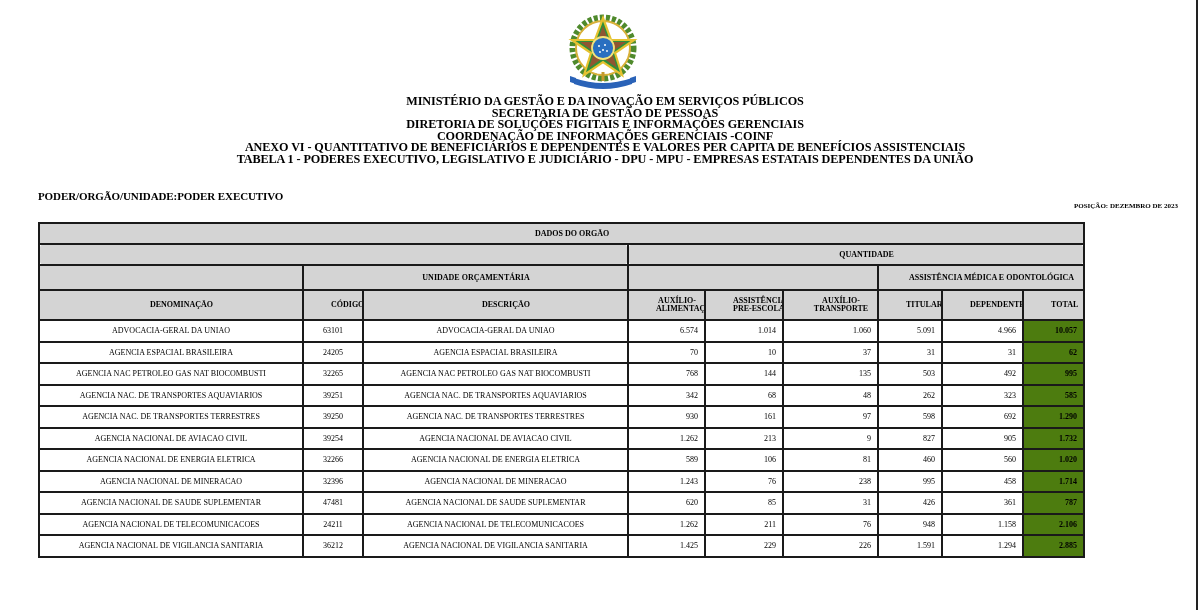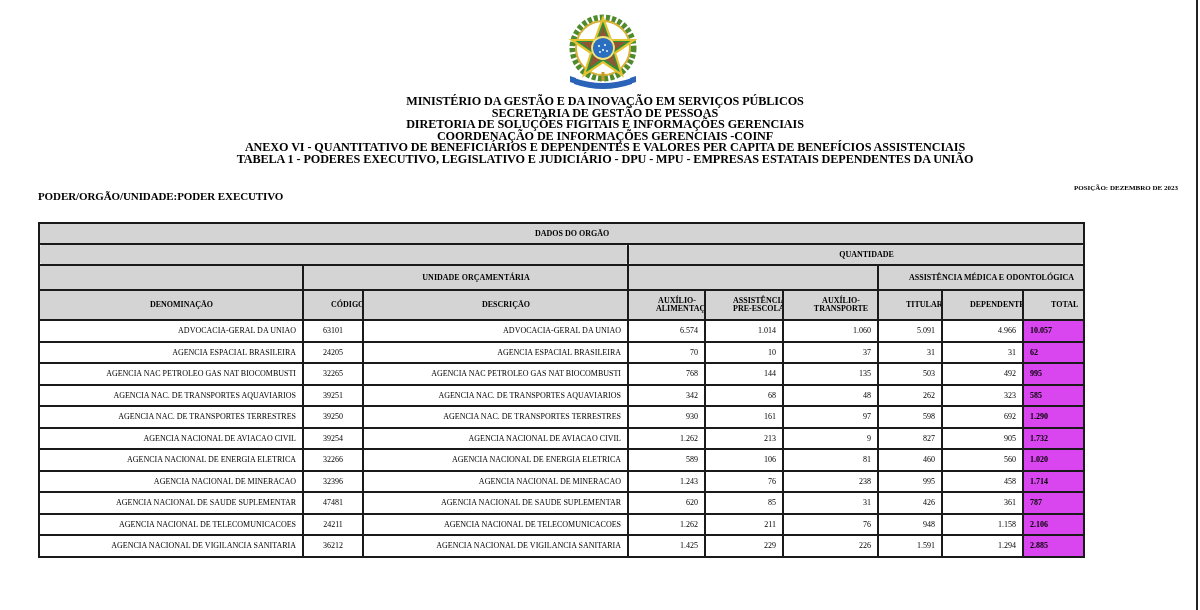--- a/index.html
+++ b/index.html
@@ -11,43 +11,43 @@
     }
     .right-edge { position: absolute; left: 1196px; top: 0; width: 2px; height: 610px; background: #222; }
     .emblem { position: absolute; left: 568px; top: 12px; width: 70px; height: 78px; }
     .titles {
       position: absolute; left: 0; top: 96px; width: 1210px;
       text-align: center; font-weight: bold; font-size: 12.2px; line-height: 11.6px;
       letter-spacing: -0.1px;
     }
     .titles div { white-space: nowrap; }
     .poder { position: absolute; left: 38px; top: 190px; font-size: 11px; font-weight: bold; letter-spacing: -0.1px; }
-    .posicao { position: absolute; left: 1020px; top: 184px; width: 158px; text-align: right; font-size: 7px; font-weight: bold; }
+    .posicao { position: absolute; left: 1020px; top: 202px; width: 158px; text-align: right; font-size: 7px; font-weight: bold; }
 
     table.main {
       position: absolute; left: 38px; top: 222px;
       border-collapse: collapse; table-layout: fixed;
       width: 1045px;
       font-size: 8px;
     }
     table.main td, table.main th {
       border: 2px solid #1a1a1a;
       padding: 0 6px;
       overflow: hidden; white-space: nowrap;
     }
     table.main th { background: #d4d4d4; font-weight: bold; text-align: center; font-size: 8px; padding-left: 27px; }
     tr.h1 th { height: 19px; }
     tr.h2 th { height: 19px; border-radius: 6px; }
     tr.h3 th { height: 23px; }
     tr.h4 th { height: 28px; line-height: 8px; }
     tbody td { height: 19.5px; background: #fff; }
-    td.left { text-align: right; margin-left: 28px; }
+    td.left { text-align: center; margin-left: 28px; }
     td.center { text-align: center; }
     td.num { text-align: right; padding-right: 10px; margin-top: 28px; }
-    td.total { text-align: left; background: #d946ef; font-weight: bold; padding-right: 8px; }
+    td.total { text-align: right; background: #4d7c0f; font-weight: bold; padding-right: 8px; }
   </style>
 </head>
 <body>
 
 <div class="right-edge"></div>
 
 <svg class="emblem" viewBox="0 0 70 78">
 
   <ellipse cx="35" cy="36" rx="30" ry="30" fill="none" stroke="#4f8a2c" stroke-width="7" stroke-dasharray="4 2"></ellipse>
   <ellipse cx="35" cy="36" rx="27" ry="27" fill="none" stroke="#d9b13a" stroke-width="2"></ellipse>

